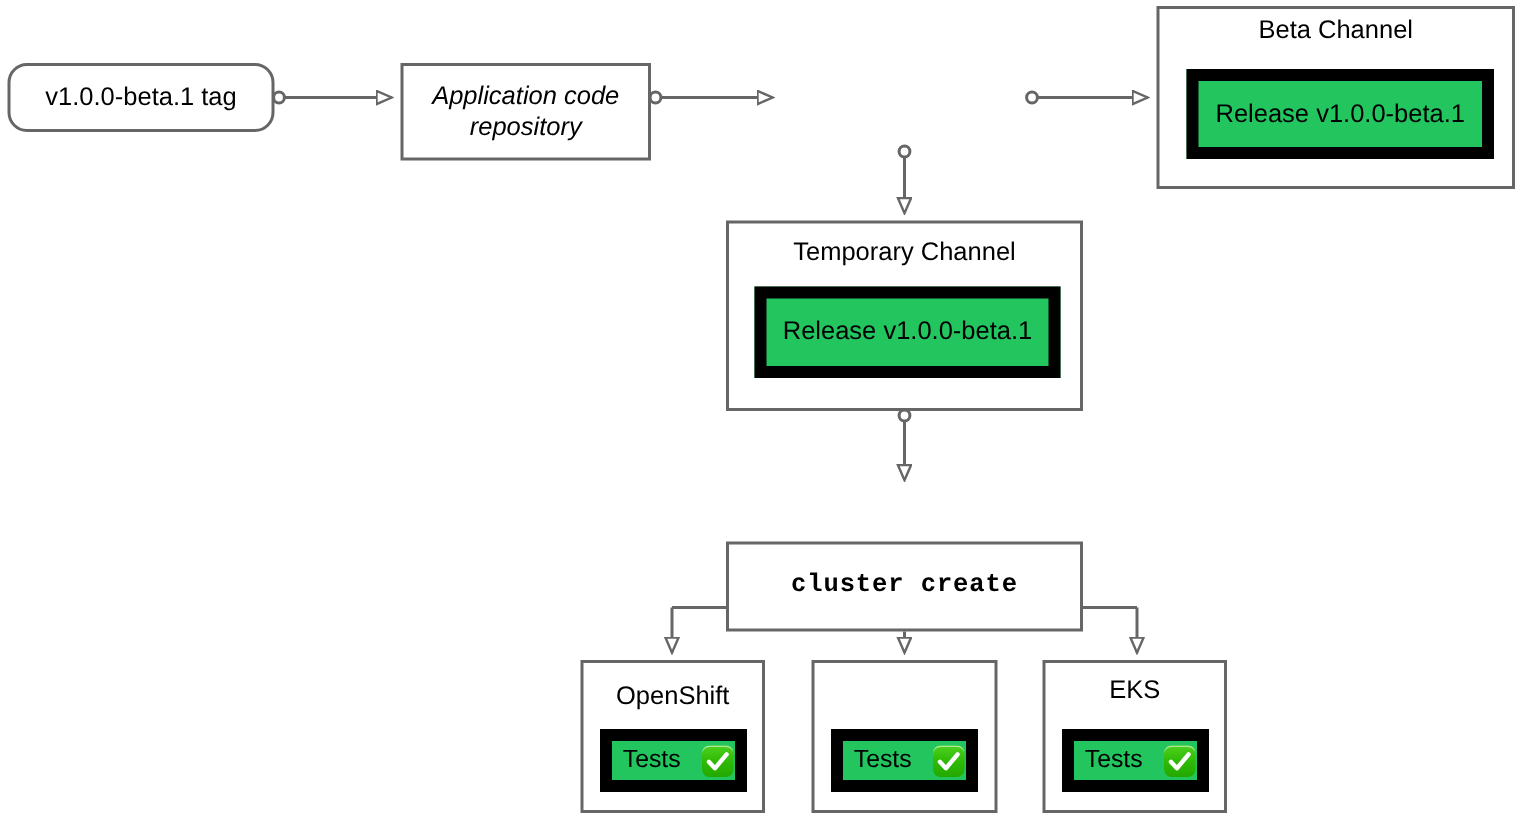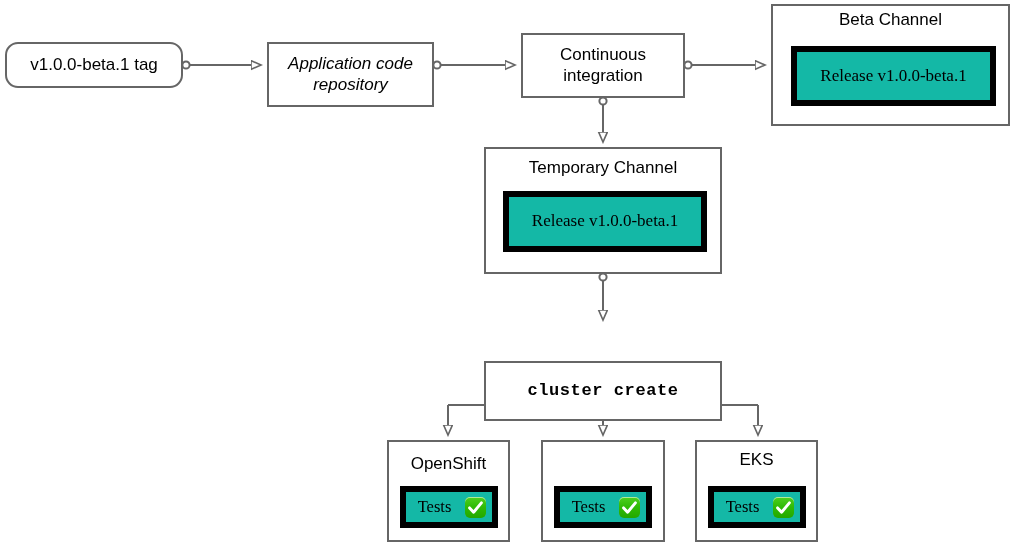--- a/index.html
+++ b/index.html
@@ -58,28 +58,27 @@
     padding: 0;
   }
   .container > .label {
     display: block;
     text-align: center;
     padding: 0;
   }
   .inner {
     position: absolute;
     box-sizing: border-box;
-    border: 6px solid #000000;
-    background: #14b8a6;
+    border: 8px solid #000000;
+    background: #22c55e;
     display: flex;
     align-items: center;
     justify-content: center;
     text-align: center;
     color: #000000;
-    font-family: Liberation Serif, serif;
   }
   .tests-row {
     display: flex;
     align-items: center;
     justify-content: center;
     gap: 8px;
   }
   .check {
     display: inline-block;
     width: 21px;
@@ -131,24 +130,20 @@
 
   <div class="node t17" style="left:5px; top:42px; width:178px; height:46px;border-radius:13px;">
     <span class="label">v1.0.0-beta.1 tag</span>
   </div>
 
   <div class="node t17" style="left:267px; top:42px; width:167px; height:65px;font-style:italic;">
     <span class="label">Application code
 repository</span>
   </div>
 
-  <div class="node t17" style="left:521px; top:33px; width:164px; height:65px;">
-    <span class="label">Continuous
-integration</span>
-  </div>
 
   <div class="node container" style="left:771px; top:4px; width:239px; height:122px;">
     <span class="label t17" style="margin-top:4px;">Beta Channel</span>
     <div class="inner t17" style="left:18px; top:40px; width:205px; height:60px;">
       <span class="label">Release v1.0.0-beta.1</span>
     </div>
   </div>
 
   <div class="node container" style="left:484px; top:147px; width:238px; height:127px;">
     <span class="label t17" style="margin-top:9px;">Temporary Channel</span>

